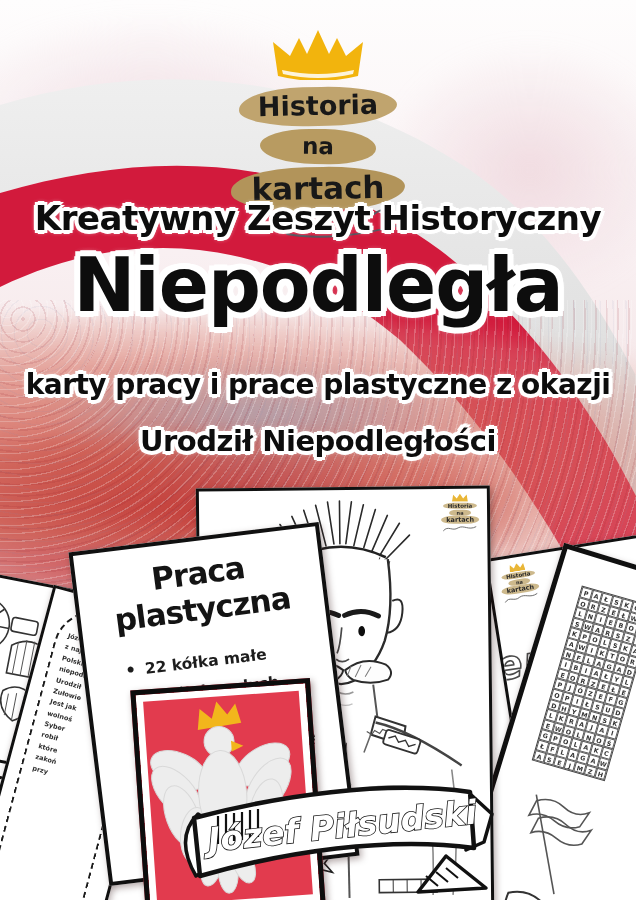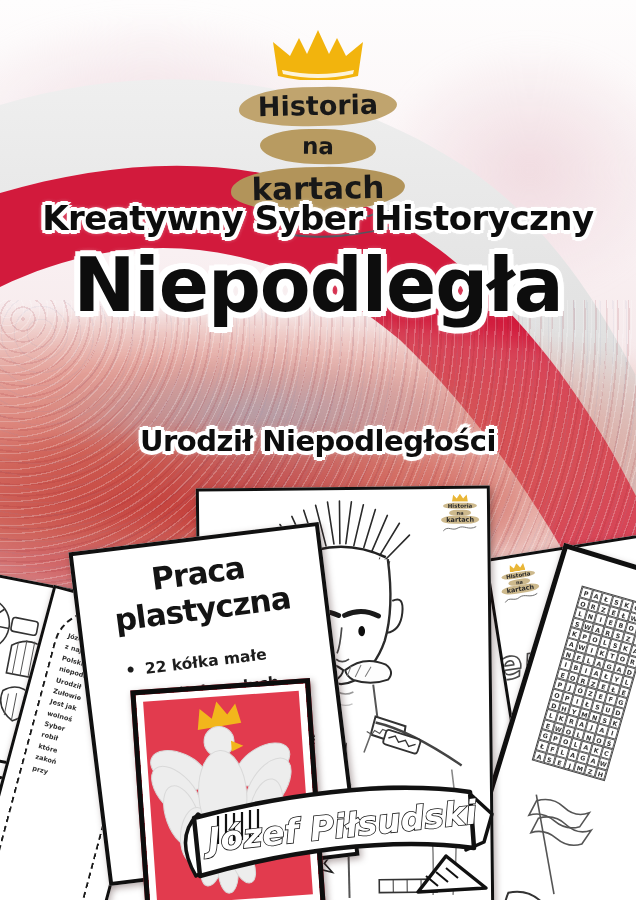--- a/index.html
+++ b/index.html
@@ -121,22 +121,23 @@
     <span class="chip chip2">na</span>
     <span class="chip chip3">kartach</span>
     <svg class="signature" width="150" height="36" viewBox="0 0 150 36">
       <g fill="none" stroke="#55555f" stroke-width="1.8" stroke-linecap="round">
         <path d="M4,24 C14,6 26,28 40,14 C54,2 60,26 76,12 C88,2 92,20 108,8 C118,1 126,16 138,6"></path>
         <path d="M18,30 C50,36 92,32 134,20"></path>
       </g>
     </svg>
   </div>
 
-  <div class="abs headline kicker halo">Kreatywny Syber Historyczny</div>
+  <div class="abs headline kicker halo">Kreatywny Zeszyt Historyczny</div>
   <div class="abs headline big-title halo-big">Niepodległa</div>
+  <div class="abs headline sub1 halo">karty pracy i prace plastyczne z okazji</div>
   <div class="abs headline sub2 halo">Urodził Niepodległości</div>
 
   <div class="sheet sheet-left">
     <svg width="178" height="275" viewBox="0 0 178 275">
       <g fill="none" stroke="#333" stroke-width="1.6">
         <circle cx="20" cy="48" r="26"></circle>
           <circle cx="20" cy="48" r="15"></circle>
         <path d="M20,22 V74 M-6,48 H46 M2,30 L38,66 M2,66 L38,30"></path>
         <rect x="48" y="36" width="26" height="14" rx="3"></rect>
         <path d="M52,64 Q70,50 88,64 L88,92 L52,92 Z"></path>

